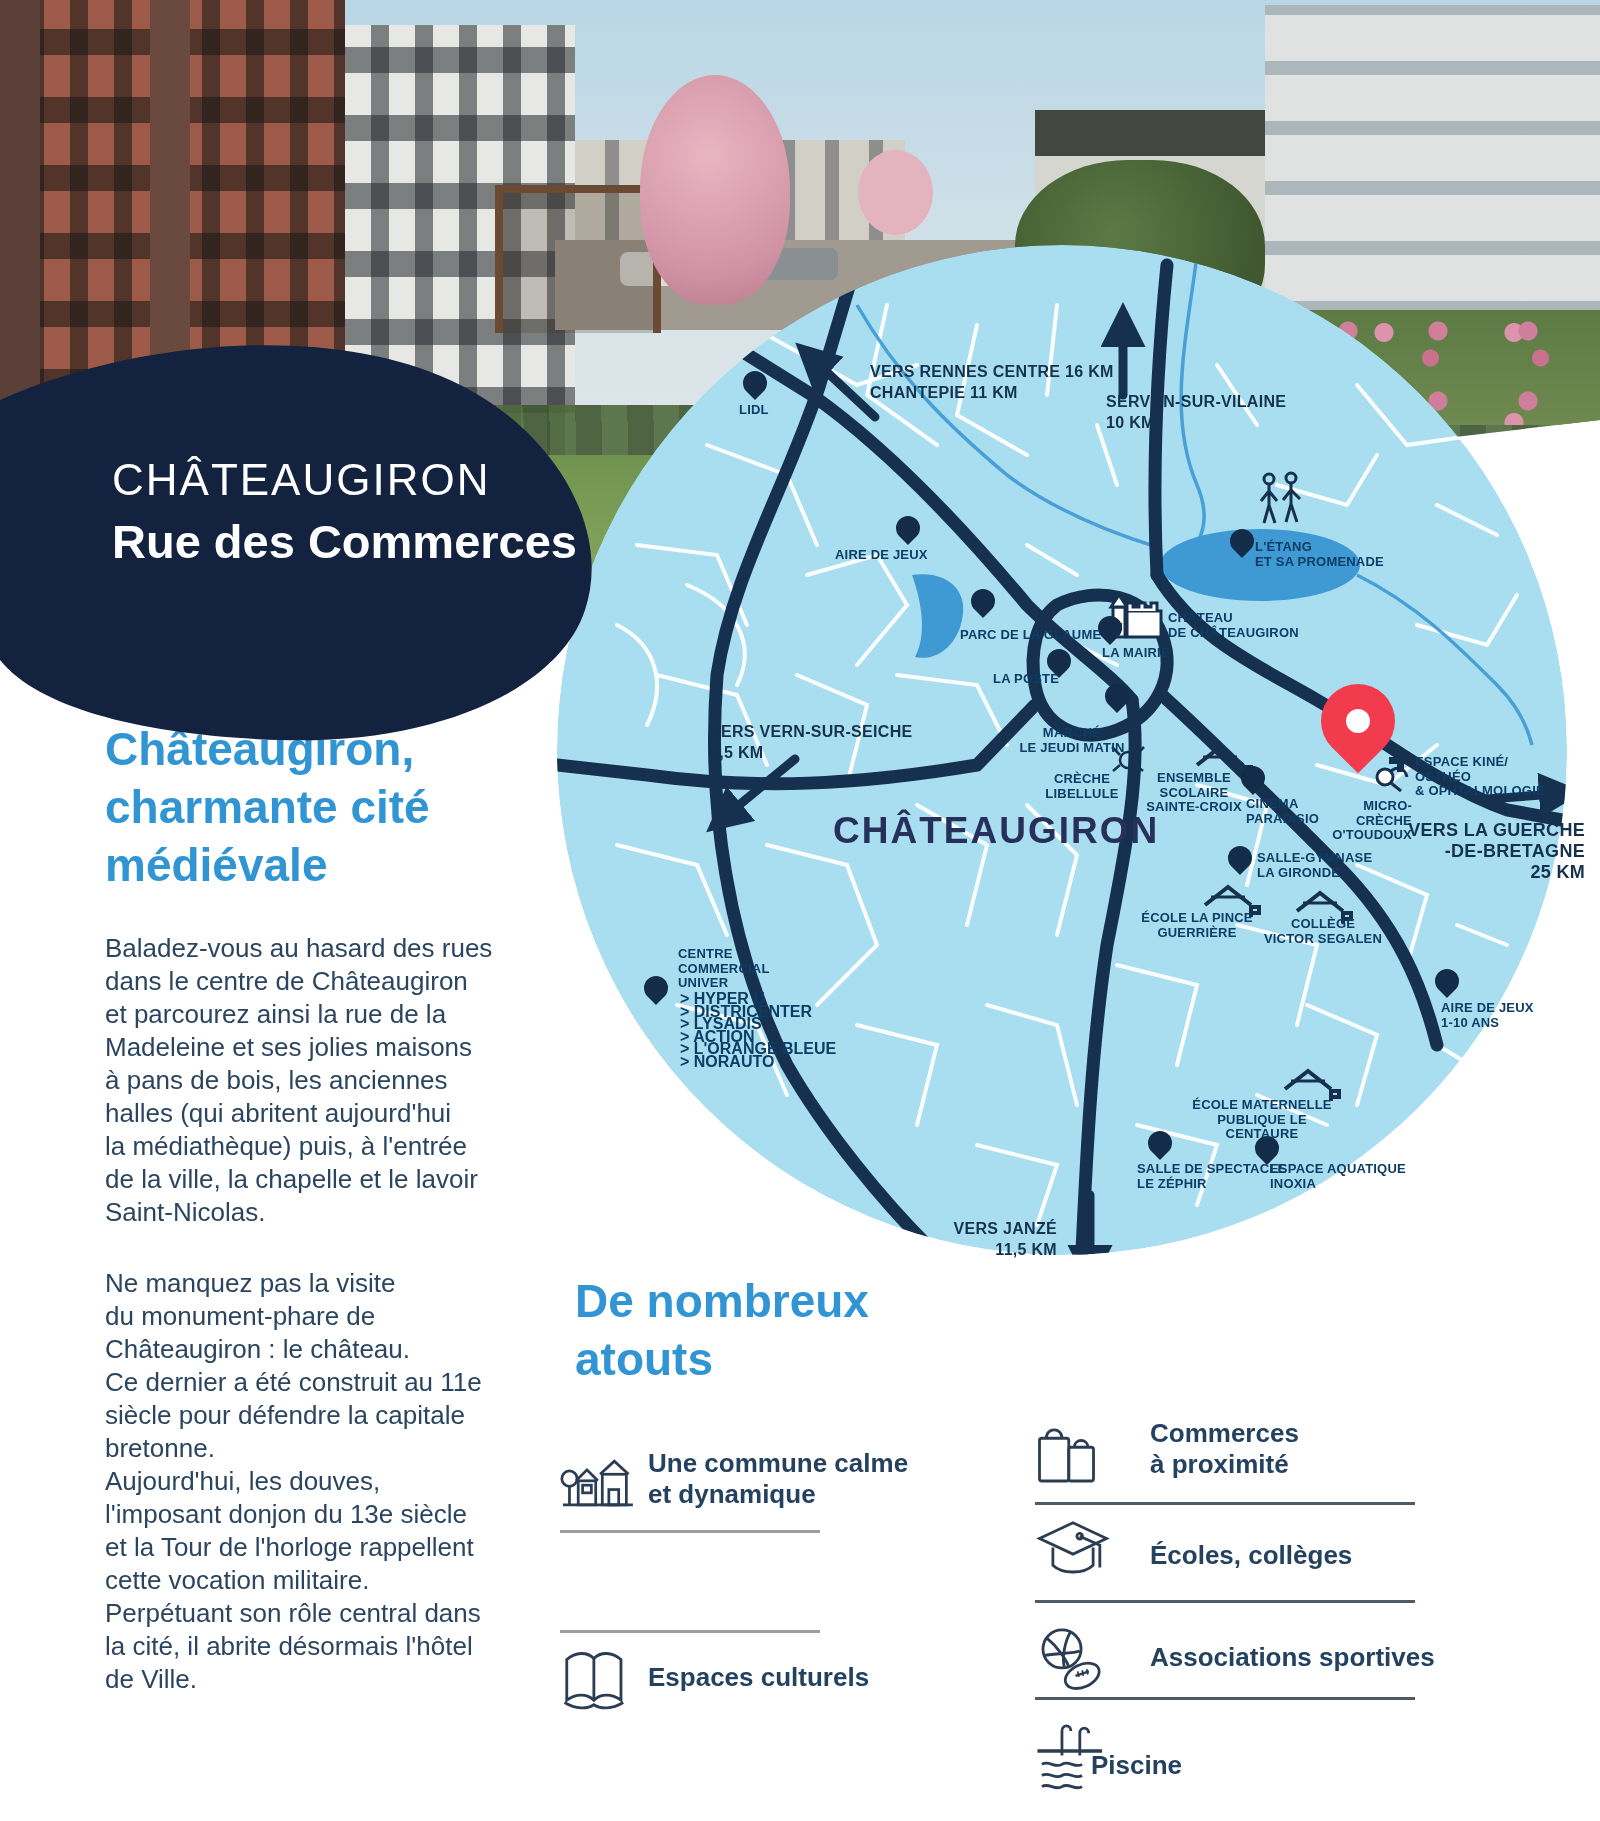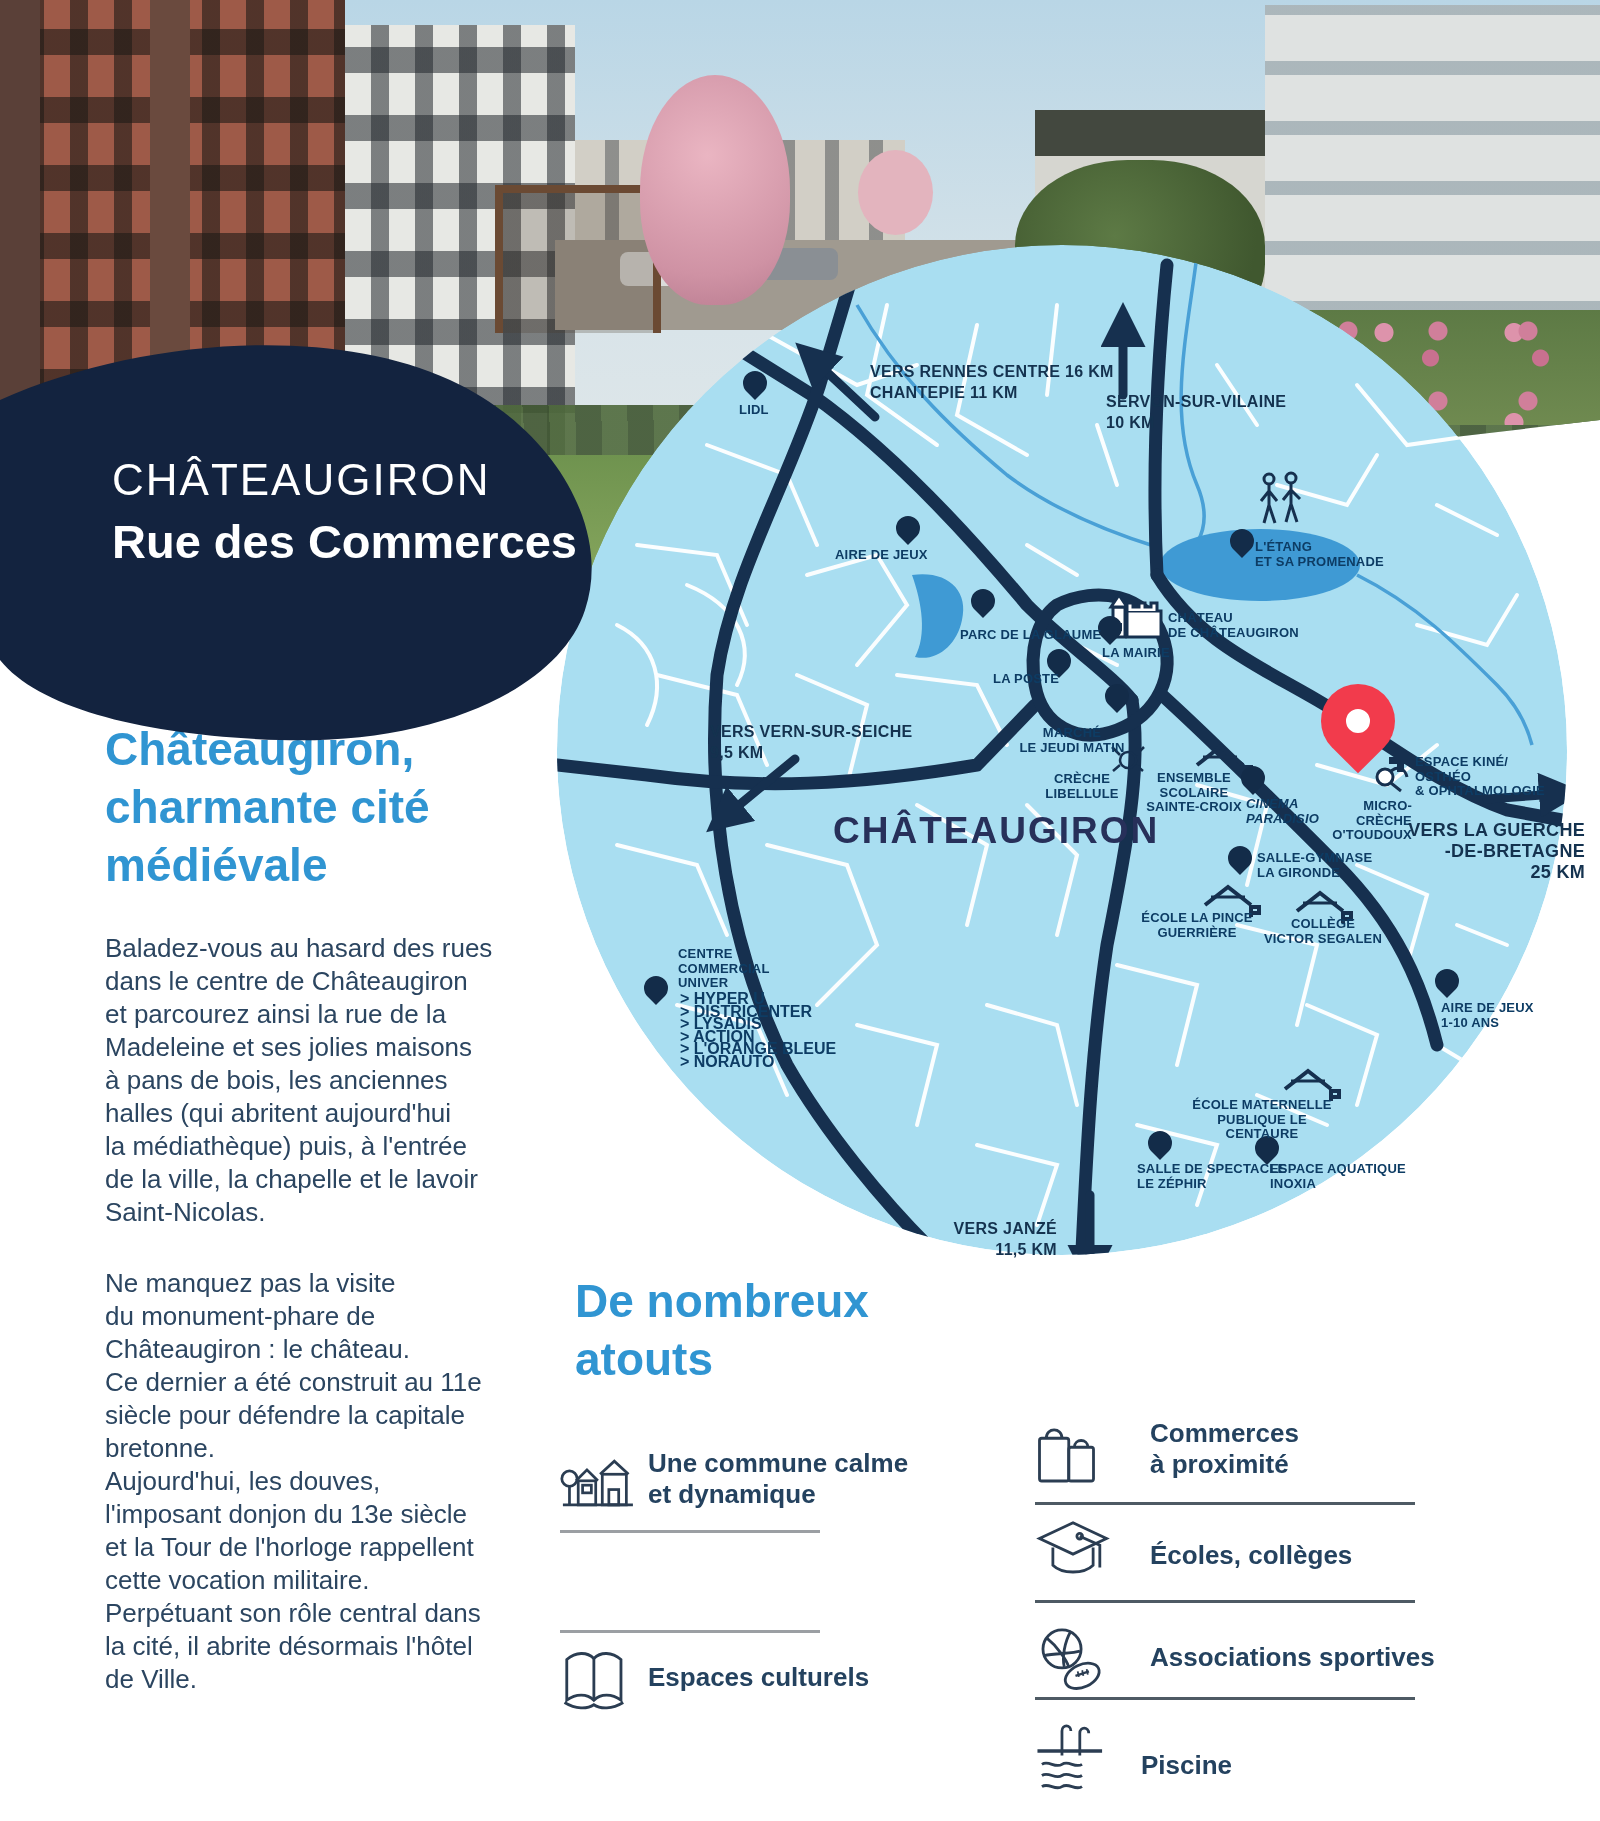--- a/index.html
+++ b/index.html
@@ -246,21 +246,21 @@
     <div class="ml" style="left:698px;top:295px;">L'ÉTANG
 ET SA PROMENADE</div>
     <div class="ml" style="left:436px;top:427px;">LA POSTE</div>
     <div class="ml center" style="left:440px;top:481px;width:150px;">MARCHÉ
 LE JEUDI MATIN</div>
     <div class="ml center" style="left:460px;top:527px;width:130px;">CRÈCHE
 LIBELLULE</div>
     <div class="ml center" style="left:572px;top:526px;width:130px;">ENSEMBLE
 SCOLAIRE
 SAINTE-CROIX</div>
-    <div class="ml" style="left:689px;top:552px;font-style:italic;">CINÉMA
+    <div class="ml" style="left:689px;top:552px;">CINÉMA
 PARADISIO</div>
     <div class="ml right" style="left:770px;top:554px;width:85px;">MICRO-
 CRÈCHE
 O'TOUDOUX</div>
     <div class="ml" style="left:858px;top:510px;">ESPACE KINÉ/ OSTHÉO
 &amp; OPHTALMOLOGIE</div>
     <div class="ml" style="left:700px;top:606px;">SALLE-GYMNASE
 LA GIRONDE</div>
     <div class="ml center" style="left:575px;top:666px;width:130px;">ÉCOLE LA PINCE
 GUERRIÈRE</div>
@@ -412,16 +412,16 @@
   <div class="divider div-right" style="left:1035px;top:1697px;width:380px;"></div>
 
   <div class="atout-item" style="left:1035px;top:1722px;">
     <svg width="74" height="78" viewBox="0 0 66 70" style="position:absolute">
       <g stroke="#2b3d52" stroke-width="2.5" fill="none">
         <path d="M24,30 L24,8 C24,2 32,2 32,8 M40,30 L40,10 C40,4 48,4 48,10"></path>
         <path d="M2,26 L60,26" stroke-width="3"></path>
         <path d="M6,38 C12,34 18,42 24,38 C30,34 36,42 42,38 M6,48 C12,44 18,52 24,48 C30,44 36,52 42,48 M6,58 C12,54 18,62 24,58 C30,54 36,62 42,58"></path>
       </g>
     </svg>
-    <div class="atout-label" style="margin-left:106px;margin-top:28px;">Piscine</div>
+    <div class="atout-label" style="margin-left:56px;margin-top:28px;">Piscine</div>
   </div>
 
 </div>
 
 </body></html>

